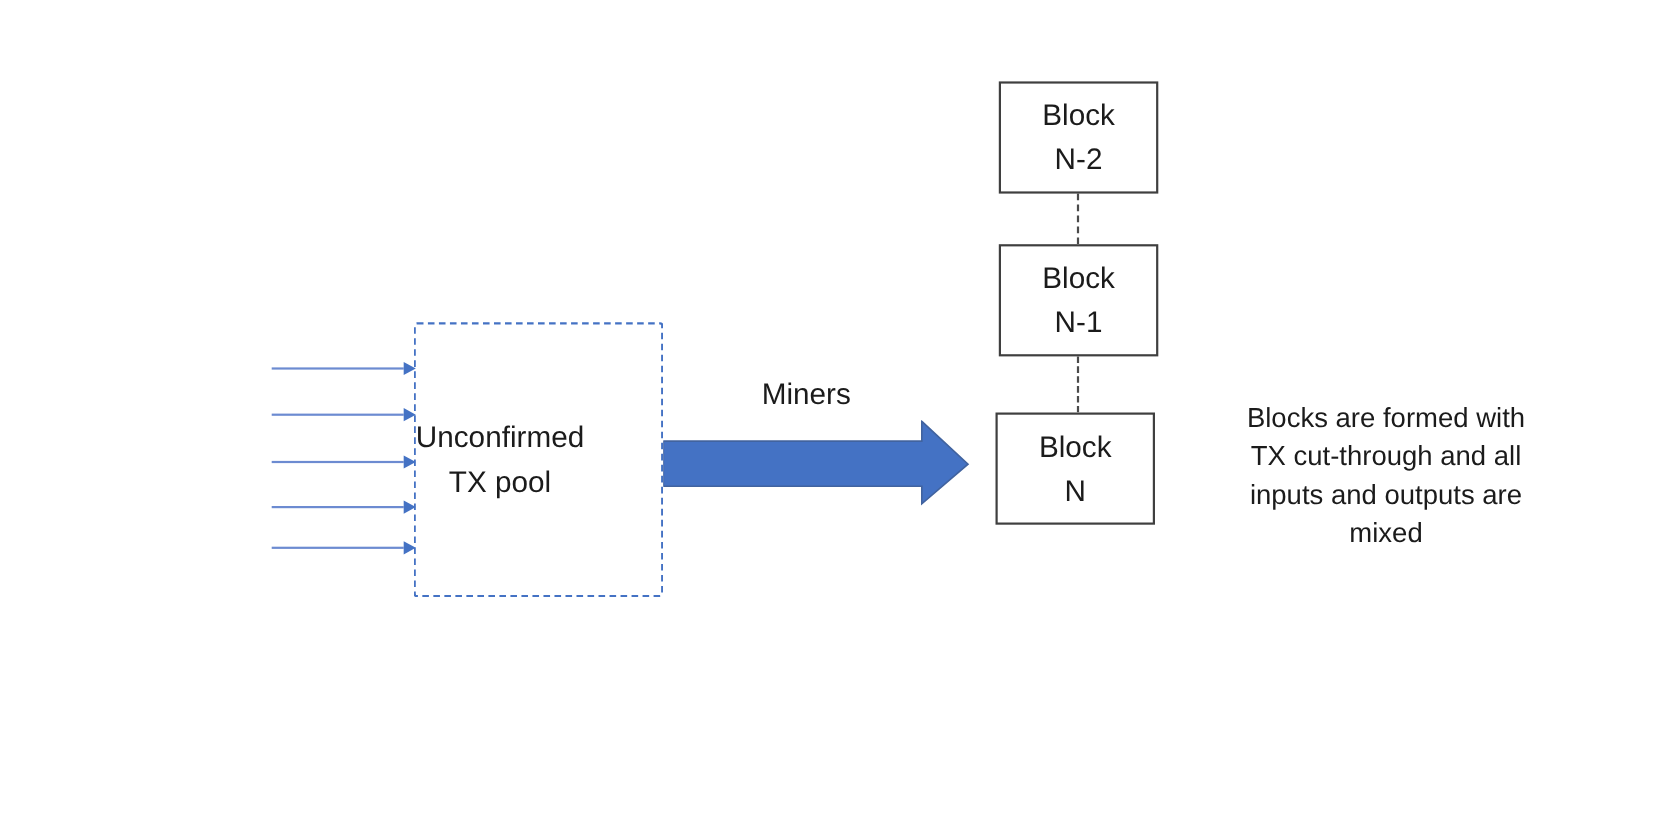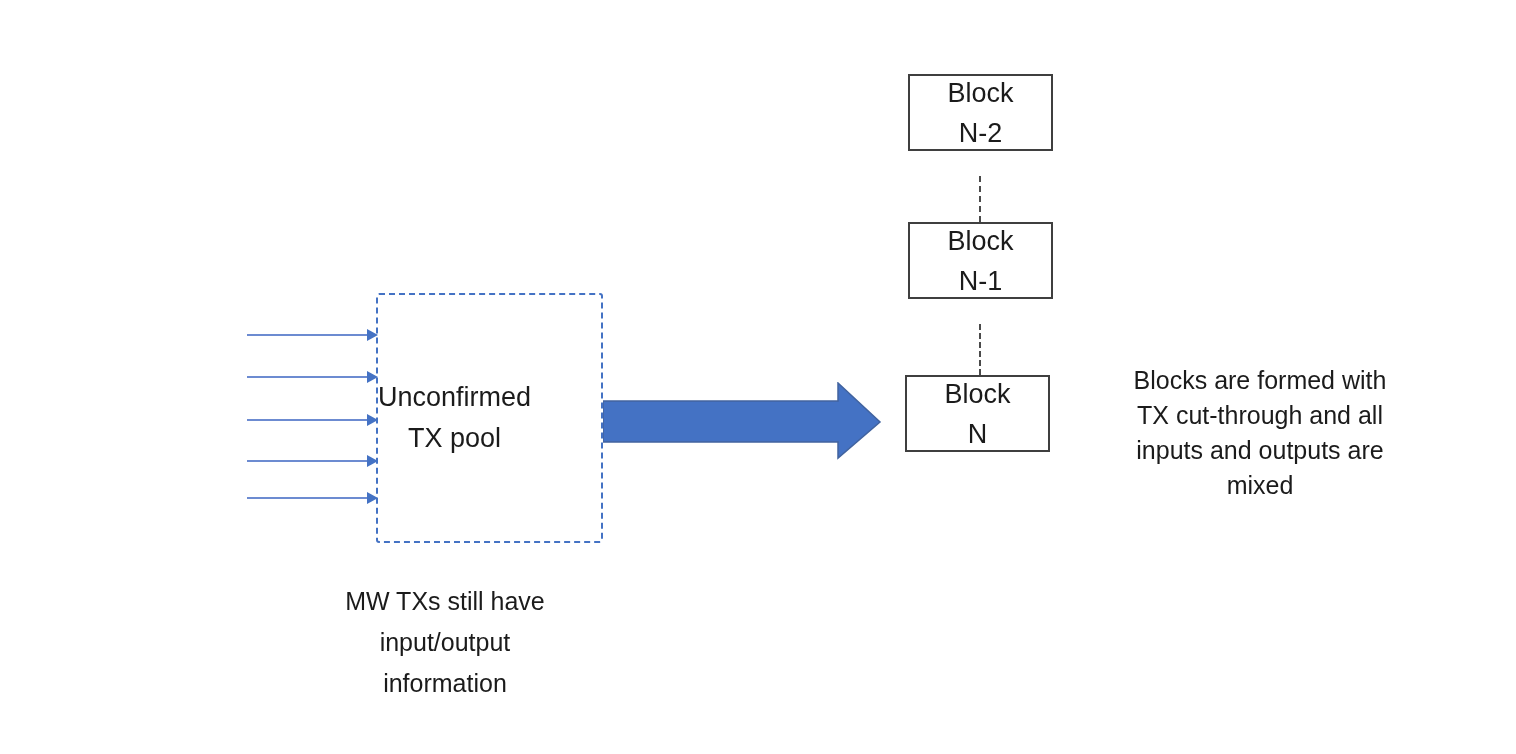--- a/index.html
+++ b/index.html
@@ -74,21 +74,21 @@
 
   
   .big-arrow {
     position: absolute;
     left: 603px; top: 382px; width: 280px; height: 78px;
   }
 
   
   .block {
     position: absolute;
-    width: 145px; height: 77px;
+    width: 145px; height: 102px;
     box-sizing: border-box;
     border: 2px solid #3f3f3f;
     background: #ffffff;
     display: flex; align-items: center; justify-content: center;
     font-size: 27px; line-height: 40px;
   }
   .block-n2 { left: 908px; top: 74px; }
   .block-n1 { left: 908px; top: 222px; }
   .block-n  { left: 905px; top: 375px; }
 
@@ -133,24 +133,22 @@
   <div class="tx-arrow">
     <div class="shaft"></div>
     <div class="head"></div>
   </div>
 
   <div class="pool-box">
     <div class="multiline">Unconfirmed
 TX pool</div>
   </div>
 
-  <div class="pool-note multiline">MW TXs still have
-input/output
-information</div>
 
+  <div class="miners-label">Miners</div>
 
   <svg class="big-arrow" viewBox="0 0 280 78">
     <polygon points="0,19 235,19 235,1 277,40 235,76 235,60 0,60" fill="#4472C4" stroke="#41639f" stroke-width="1.5"></polygon>
   </svg>
 
   <div class="block block-n2">
     <div class="multiline">Block
 N-2</div>
   </div>
 

